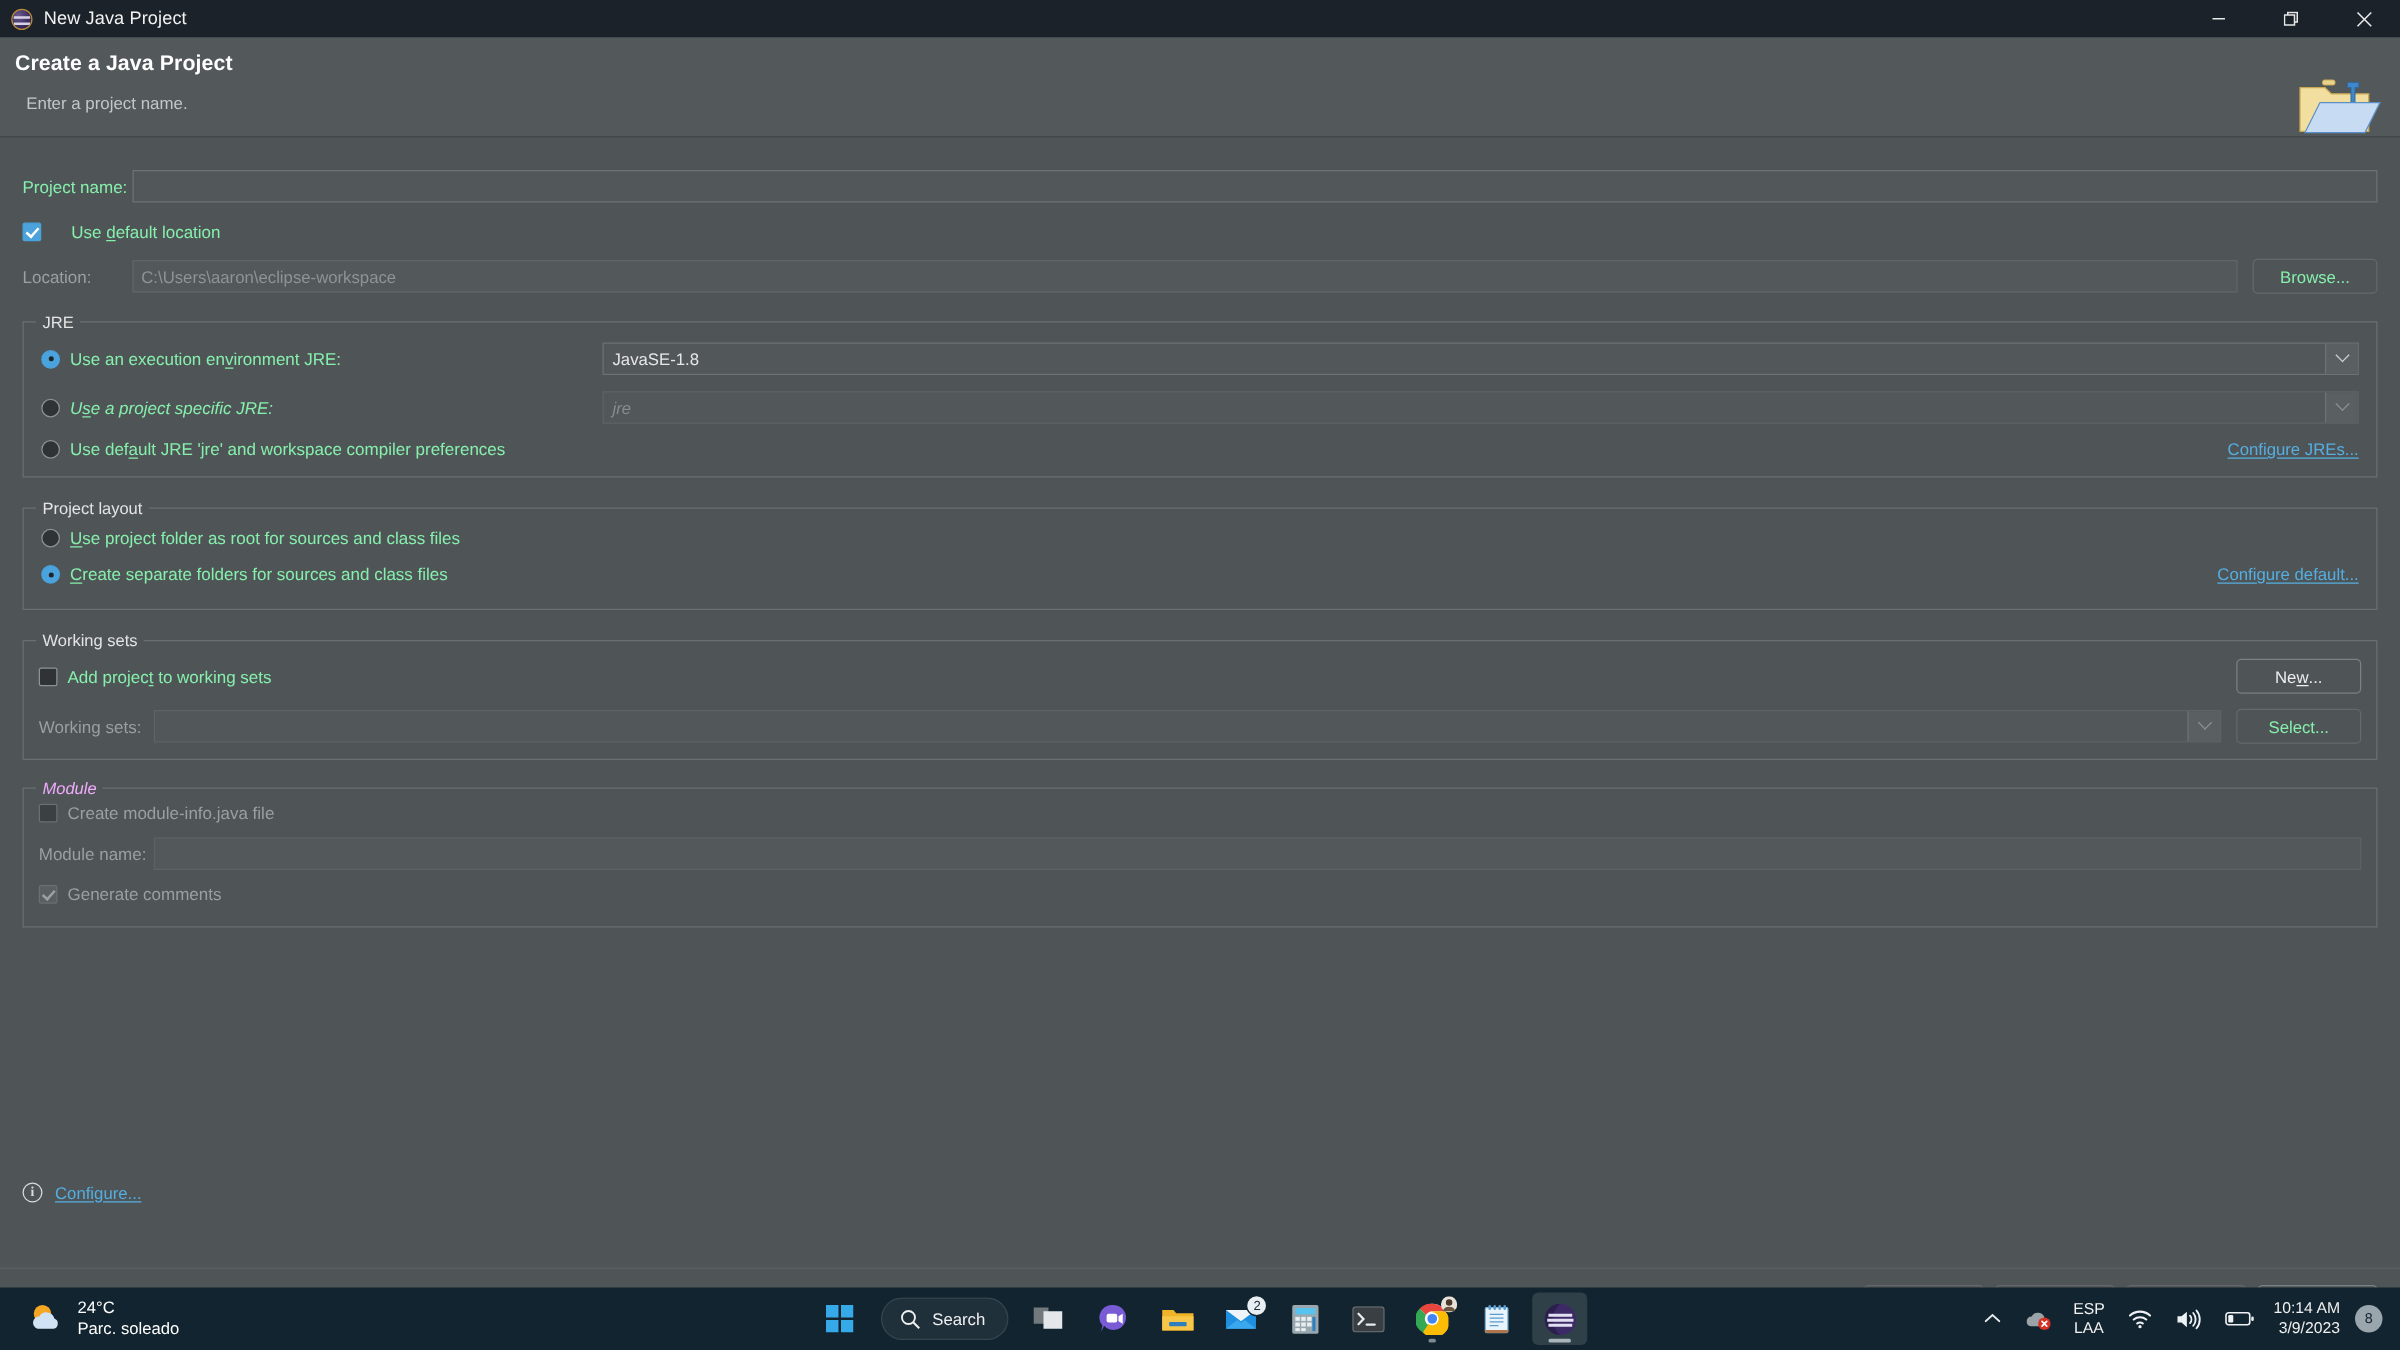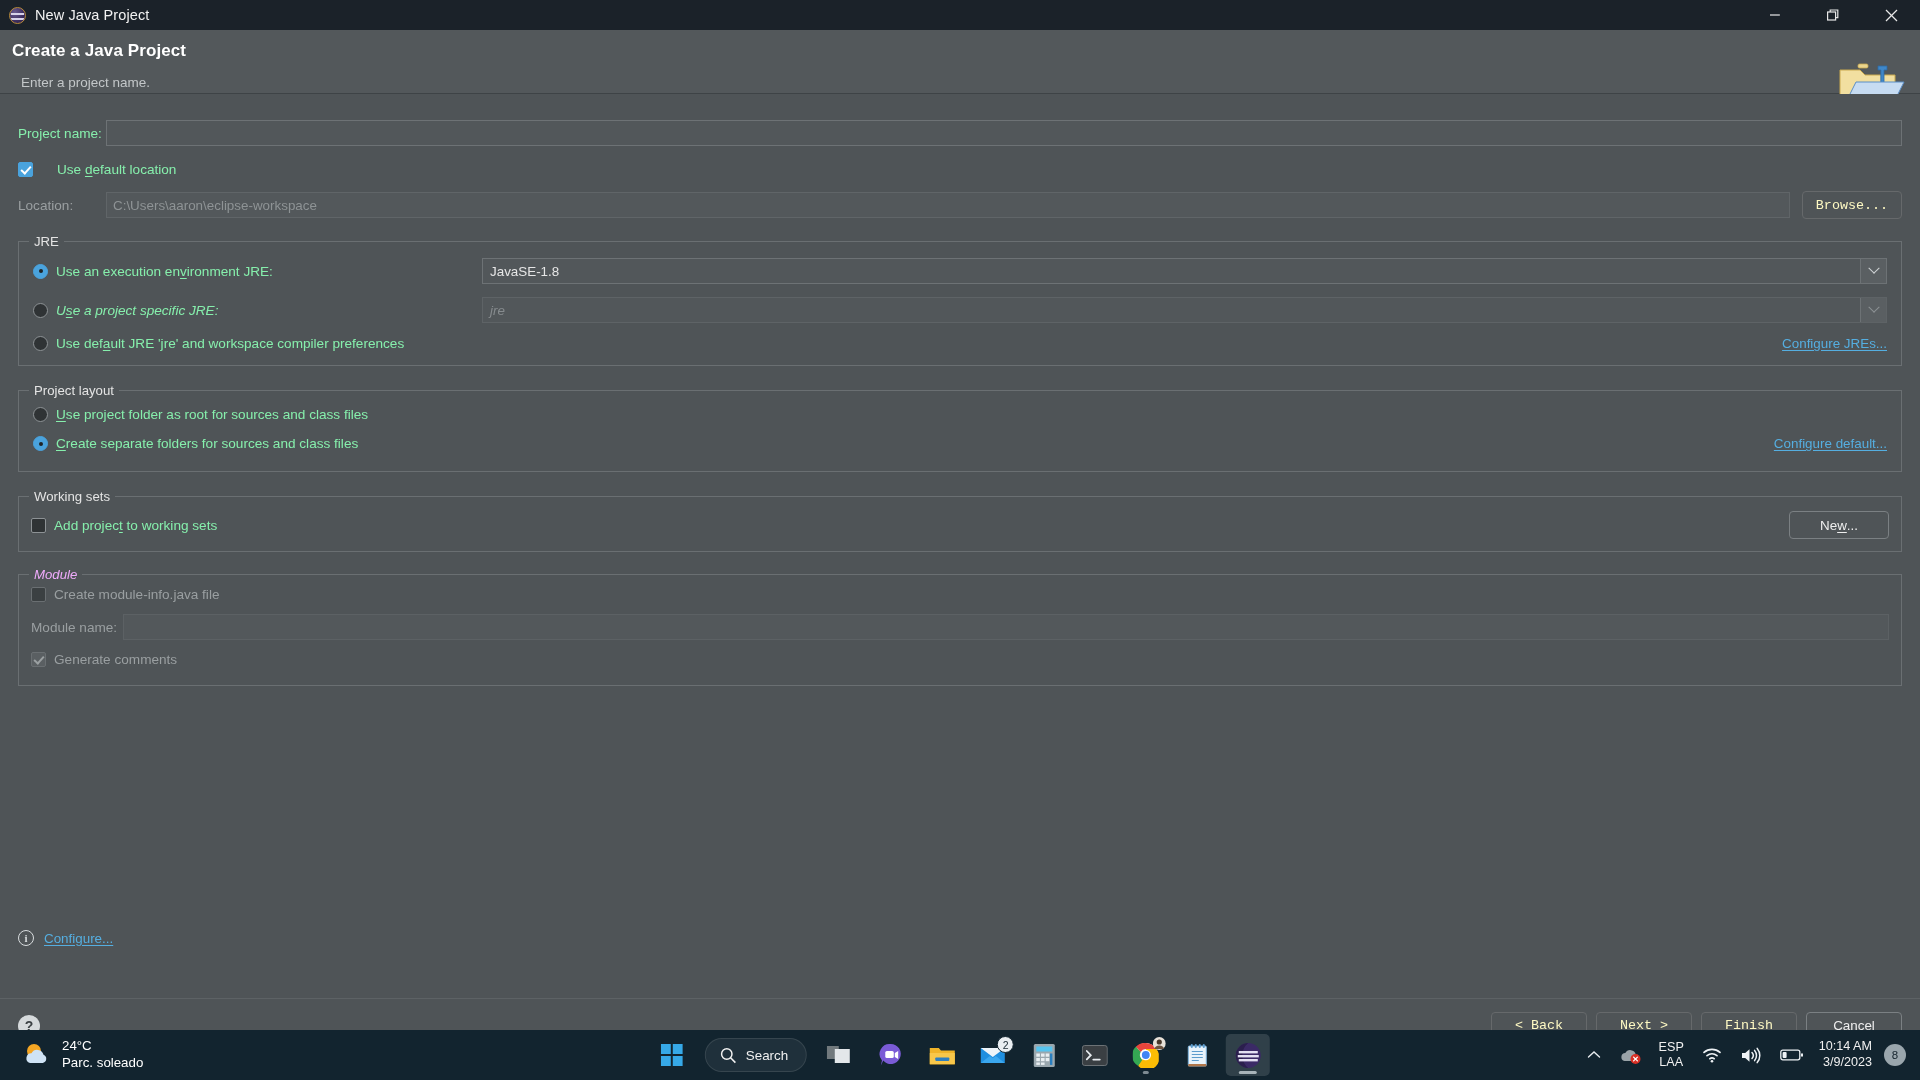--- a/index.html
+++ b/index.html
@@ -35,21 +35,21 @@
   #titlebar .tb-title { font-size: 14.5px; color: #f2f2f2; letter-spacing: .1px; }
   #win-controls { position: absolute; right: 0; top: 0; height: 30px; display: flex; }
   #win-controls .wc {
     width: 58px; height: 30px;
     display: flex; align-items: center; justify-content: center;
     color: #e8e8e8;
   }
 
   
   #wiz-header {
-    height: 64px;
+    height: 80px;
     background: #53585b;
     padding: 11px 0 0 12px;
     position: relative;
     border-bottom: 1px solid #3e4346;
   }
   #wiz-header .wh-title { font-size: 17px; color: #ffffff; font-weight: 600; letter-spacing: .1px; }
   #wiz-header .wh-sub { font-size: 13.5px; color: #c3c7c9; margin-top: 14px; padding-left: 9px; }
   #wiz-banner-icon { position: absolute; right: 12px; top: 26px; width: 76px; height: 58px; }
 
   
@@ -136,21 +136,21 @@
 
   
   .btn {
     height: 28px; min-width: 96px;
     border: 1px solid #7b8083; border-radius: 4px;
     background: #4f5457; color: #eeeeee;
     font-size: 13.4px; font-family: inherit;
     display: flex; align-items: center; justify-content: center;
     cursor: pointer;
   }
-  .btn.disabled { color: #fef9c3; border-color: #66696b; cursor: default; font-family: Liberation Mono, monospace; }
+  .btn.disabled { color: #86efac; border-color: #66696b; cursor: default; }
   .btn.wide { min-width: 100px; }
 
   
   #info-bar {
     position: absolute; left: 18px; right: 18px; top: 836px;
     display: flex; align-items: center; gap: 10px;
     font-size: 13.4px; color: #e4e4e4;
   }
   .info-icon {
     width: 16px; height: 16px; border-radius: 50%;
@@ -345,20 +345,30 @@
   <div class="group" style="margin-top:24px;">
     <span class="g-title">Working sets</span>
     <div class="group-inner" style="padding:14px 12px 12px 12px;">
 
       <div class="row" style="gap:8px;">
         <span class="cb"></span>
         <span class="lbl">Add projec<span class="u">t</span> to working sets</span>
         <button class="btn wide" style="margin-left:auto;">Ne<span class="u">w</span>...</button>
       </div>
 
+      <div class="row" style="margin-top:12px;">
+        <span class="lbl dim" style="width:92px;">Working sets:</span>
+        <div class="combo disabled boxed-arrow" style="flex:1;">
+          <span></span>
+          <span class="arrow-cell">
+              <i class="caret"></i>
+            </span>
+        </div>
+        <button class="btn disabled wide" style="margin-left:12px;">Select...</button>
+      </div>
 
     </div>
   </div>
 
   <div class="group dim" style="margin-top:22px;">
     <span class="g-title">Module</span>
     <div class="group-inner" style="padding:12px 12px 18px 12px;">
 
       <div class="row" style="gap:8px;">
         <span class="cb disabled"></span>

